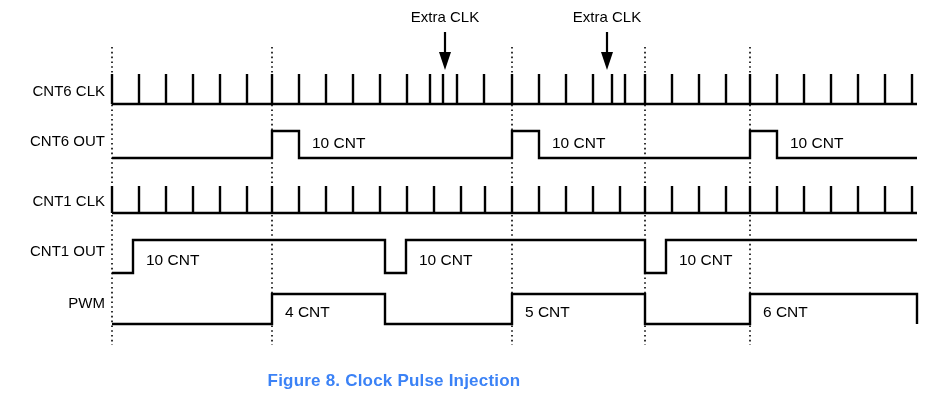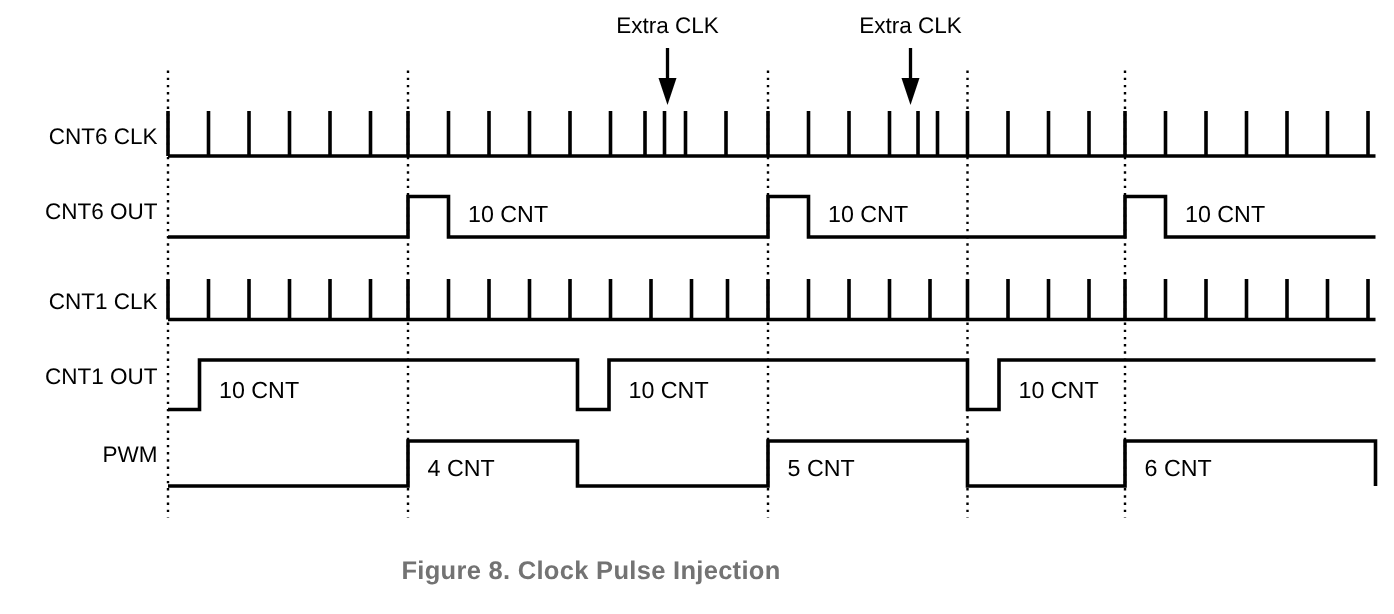--- a/index.html
+++ b/index.html
@@ -66,21 +66,21 @@
   }
   #figure-caption {
     position: absolute;
     left: 0;
     top: 371px;
     width: 788px;
     text-align: center;
     font-family: "Liberation Sans", sans-serif;
     font-size: 17px;
     font-weight: bold;
-    color: #737373;
+    color: #3b82f6;
     letter-spacing: 0.2px;
   }
 </style>
 </head>
 <body>
 
 <div id="figure-root">
 
   <svg id="timing-svg" width="929" height="409" viewBox="0 0 929 409">
 

